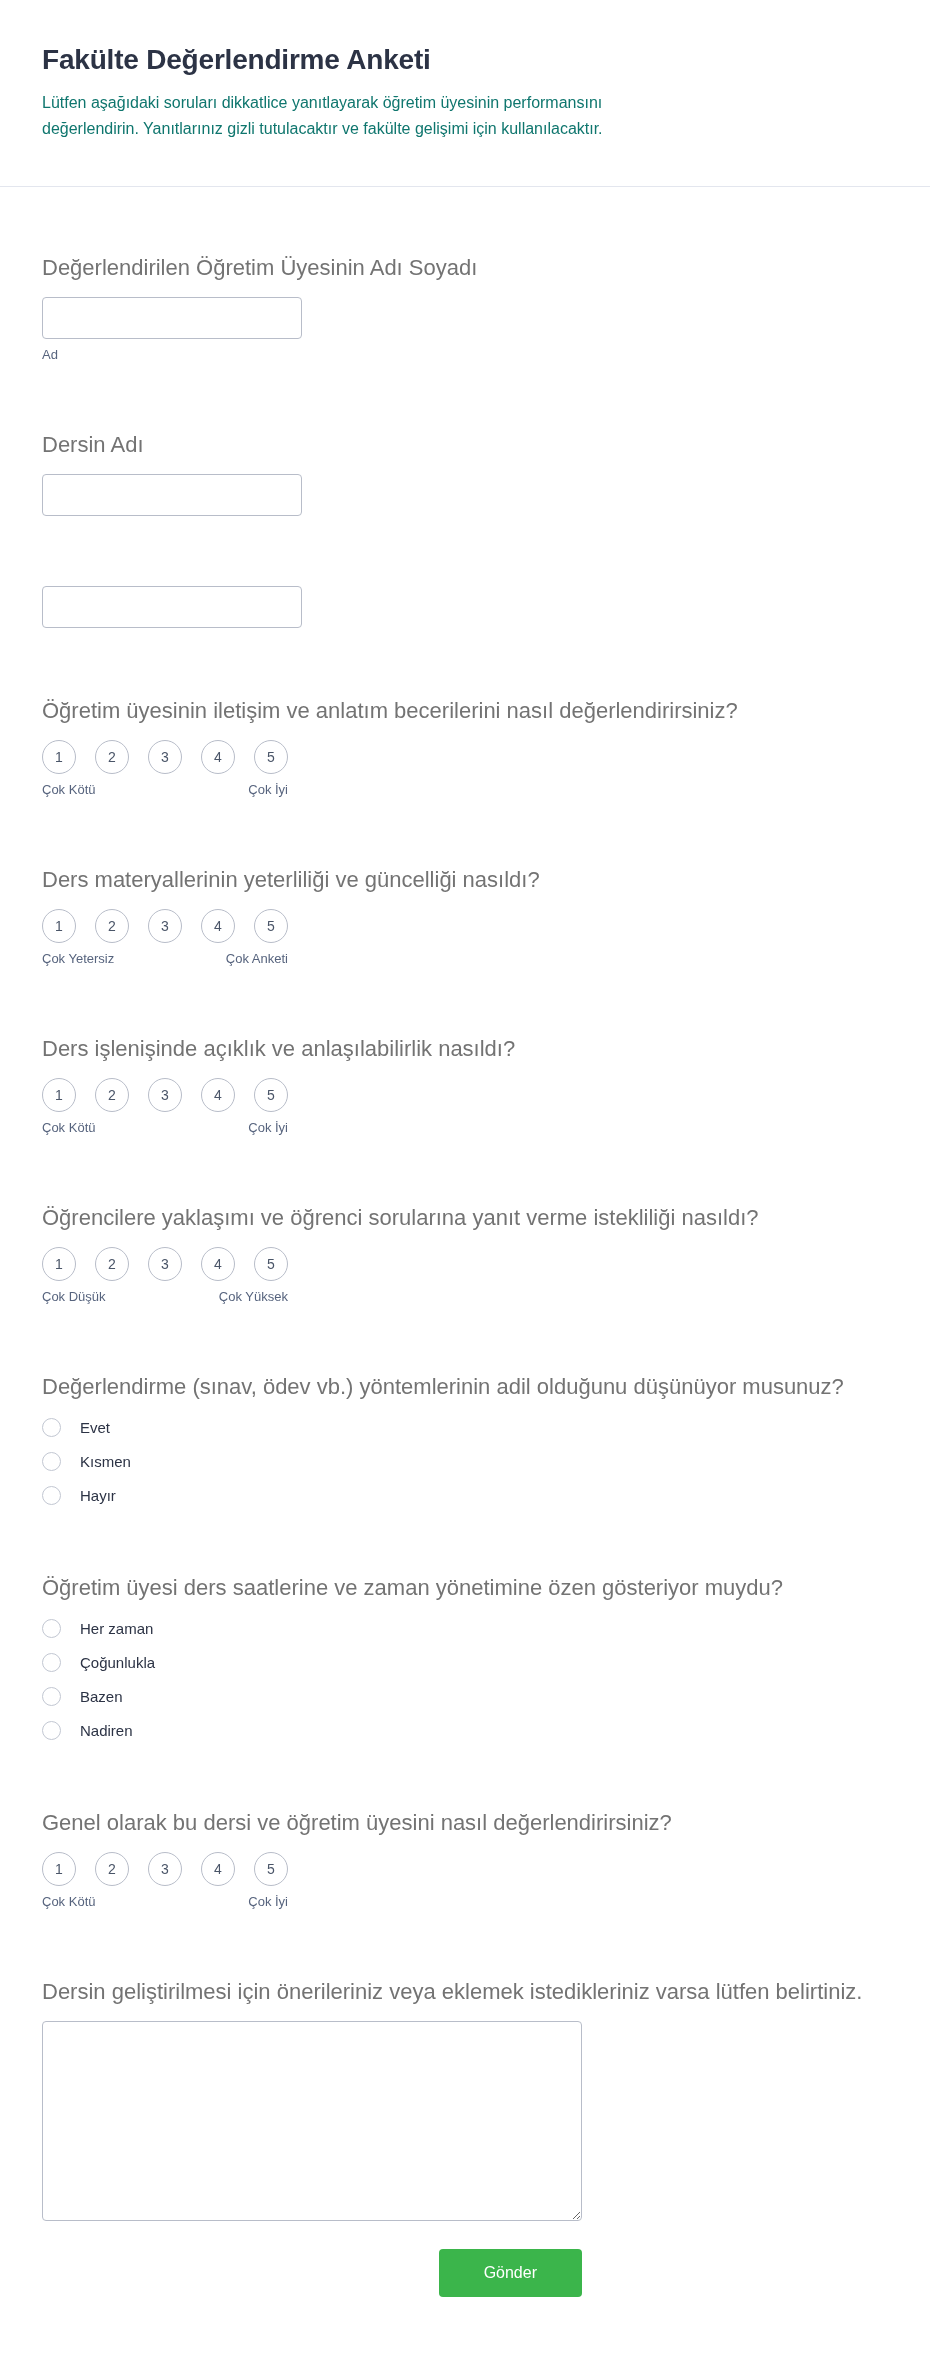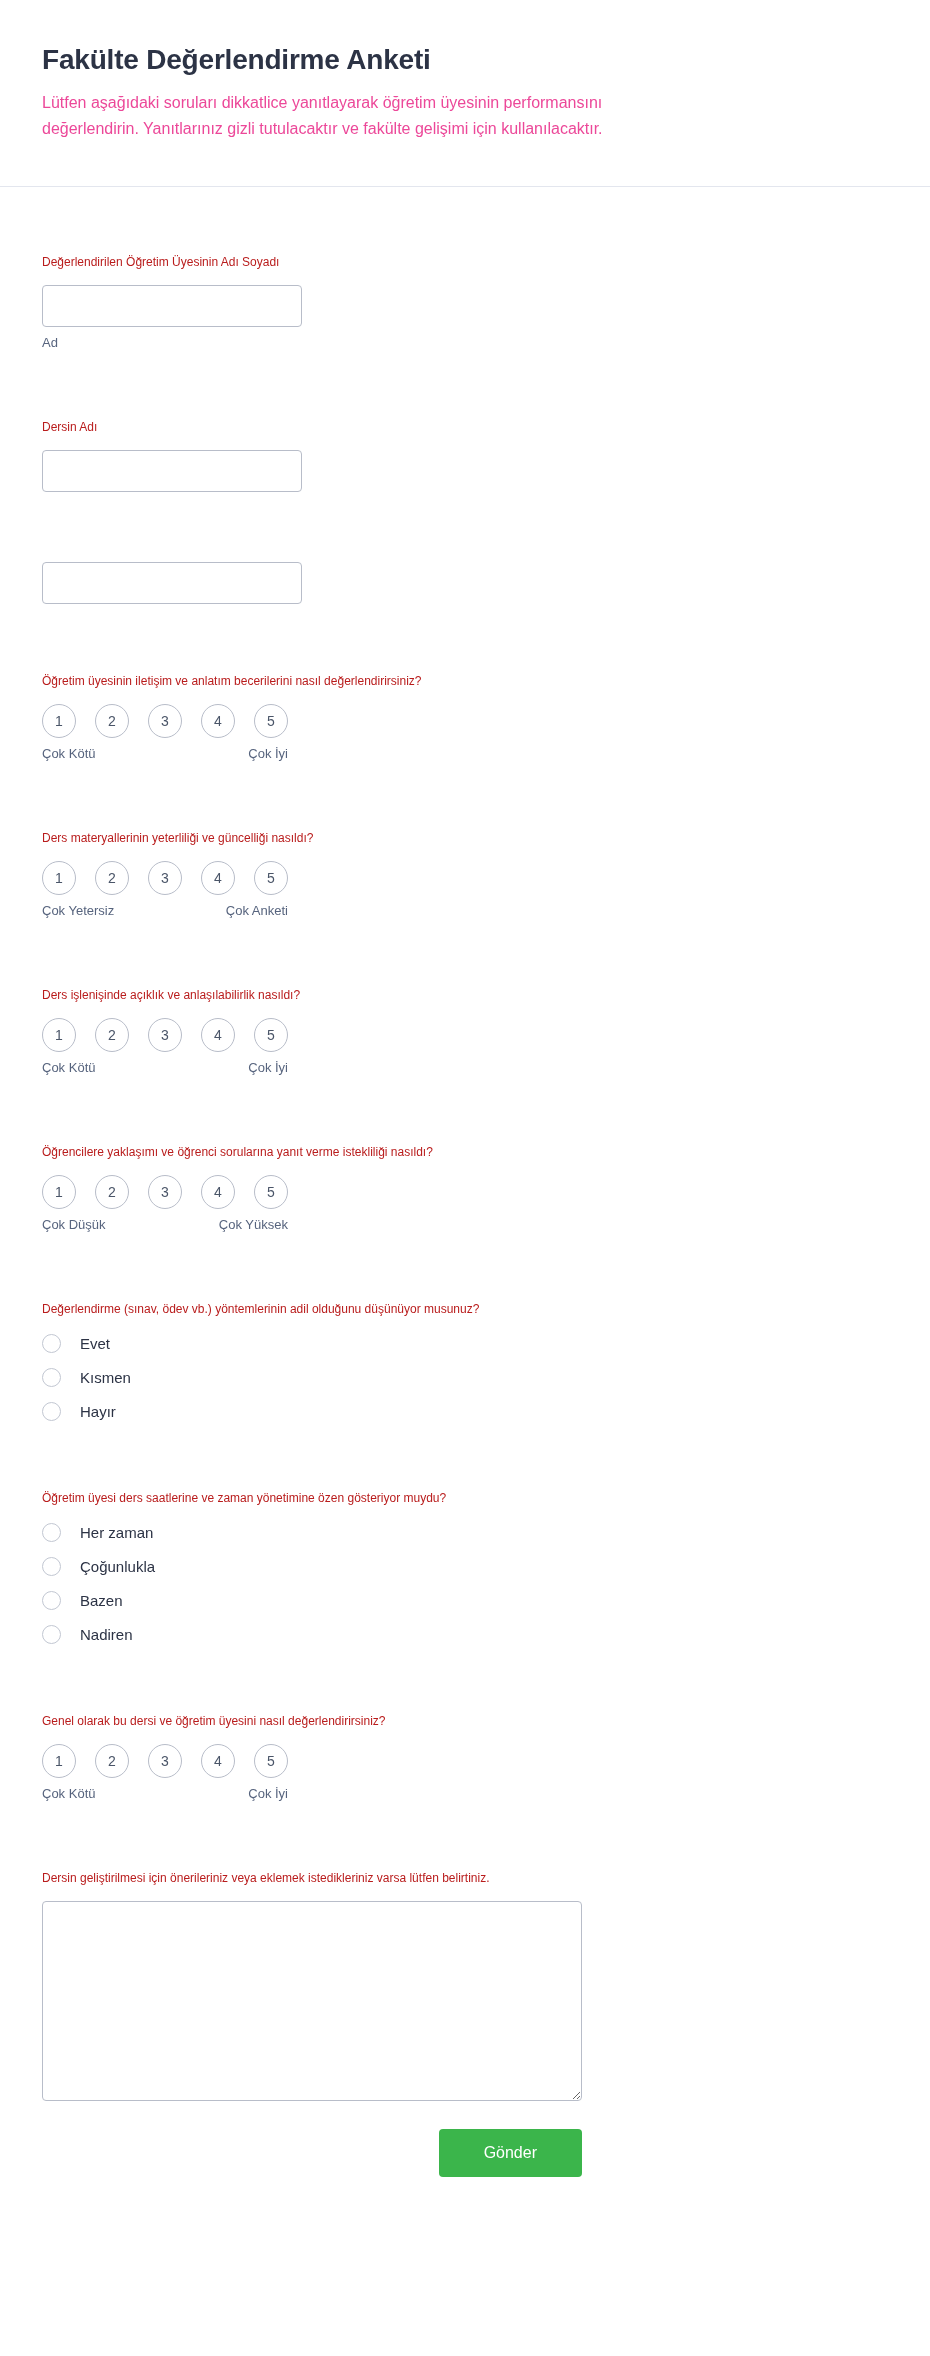--- a/index.html
+++ b/index.html
@@ -15,35 +15,35 @@
   .title {
     font-size: 28px;
     font-weight: 700;
     letter-spacing: -0.2px;
     margin: 0 0 14px;
     color: #2c3345;
   }
   .description {
     font-size: 16px;
     line-height: 1.62;
-    color: #ec4899;
+    color: #0f766e;
     max-width: 620px;
     margin: 0;
   }
   .divider {
     border: 0;
     border-top: 1px solid #e3e6ee;
     margin: 44px 0 0;
   }
   .main { padding: 68px 42px 0; }
   .question { margin: 0 0 70px; }
   .q-label {
-    font-size: 12px;
+    font-size: 22px;
     font-weight: 500;
-    color: #b91c1c;
+    color: #737373;
     margin: 0 0 16px;
     white-space: nowrap;
   }
   .text-input {
     width: 260px;
     height: 42px;
     border: 1px solid #b8bdc9;
     border-radius: 4px;
     padding: 0 10px;
     font-family: inherit;

